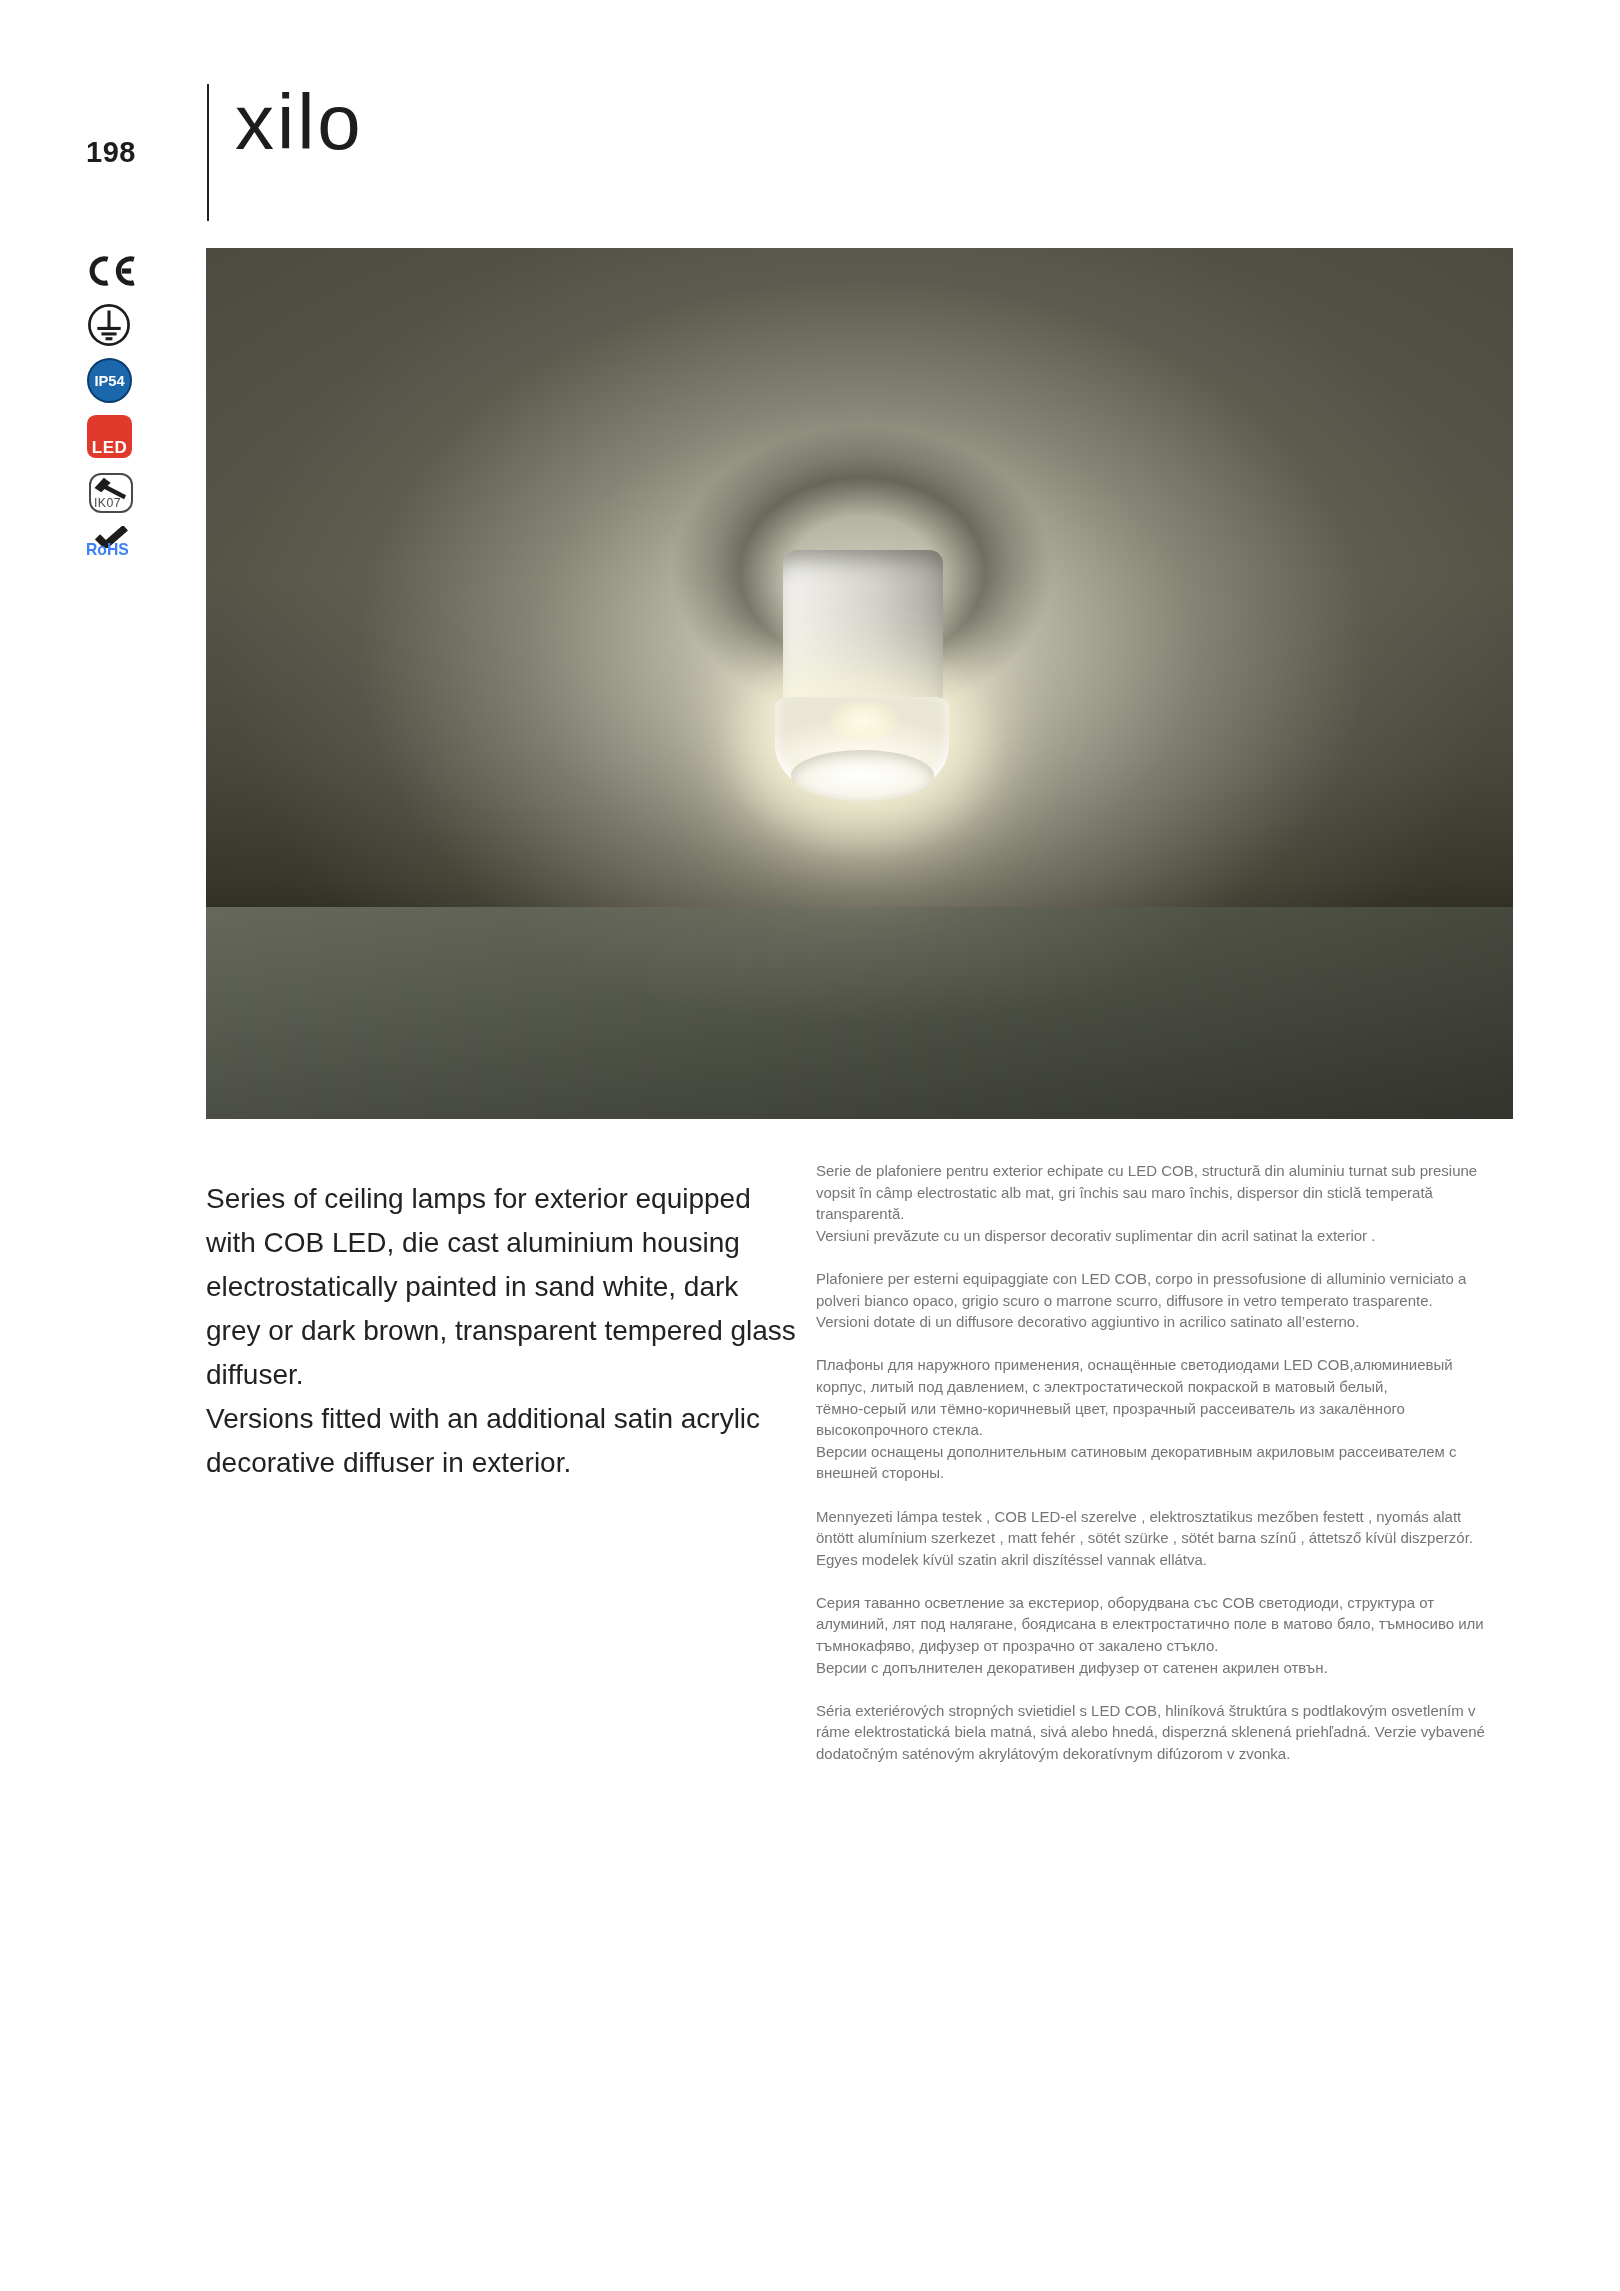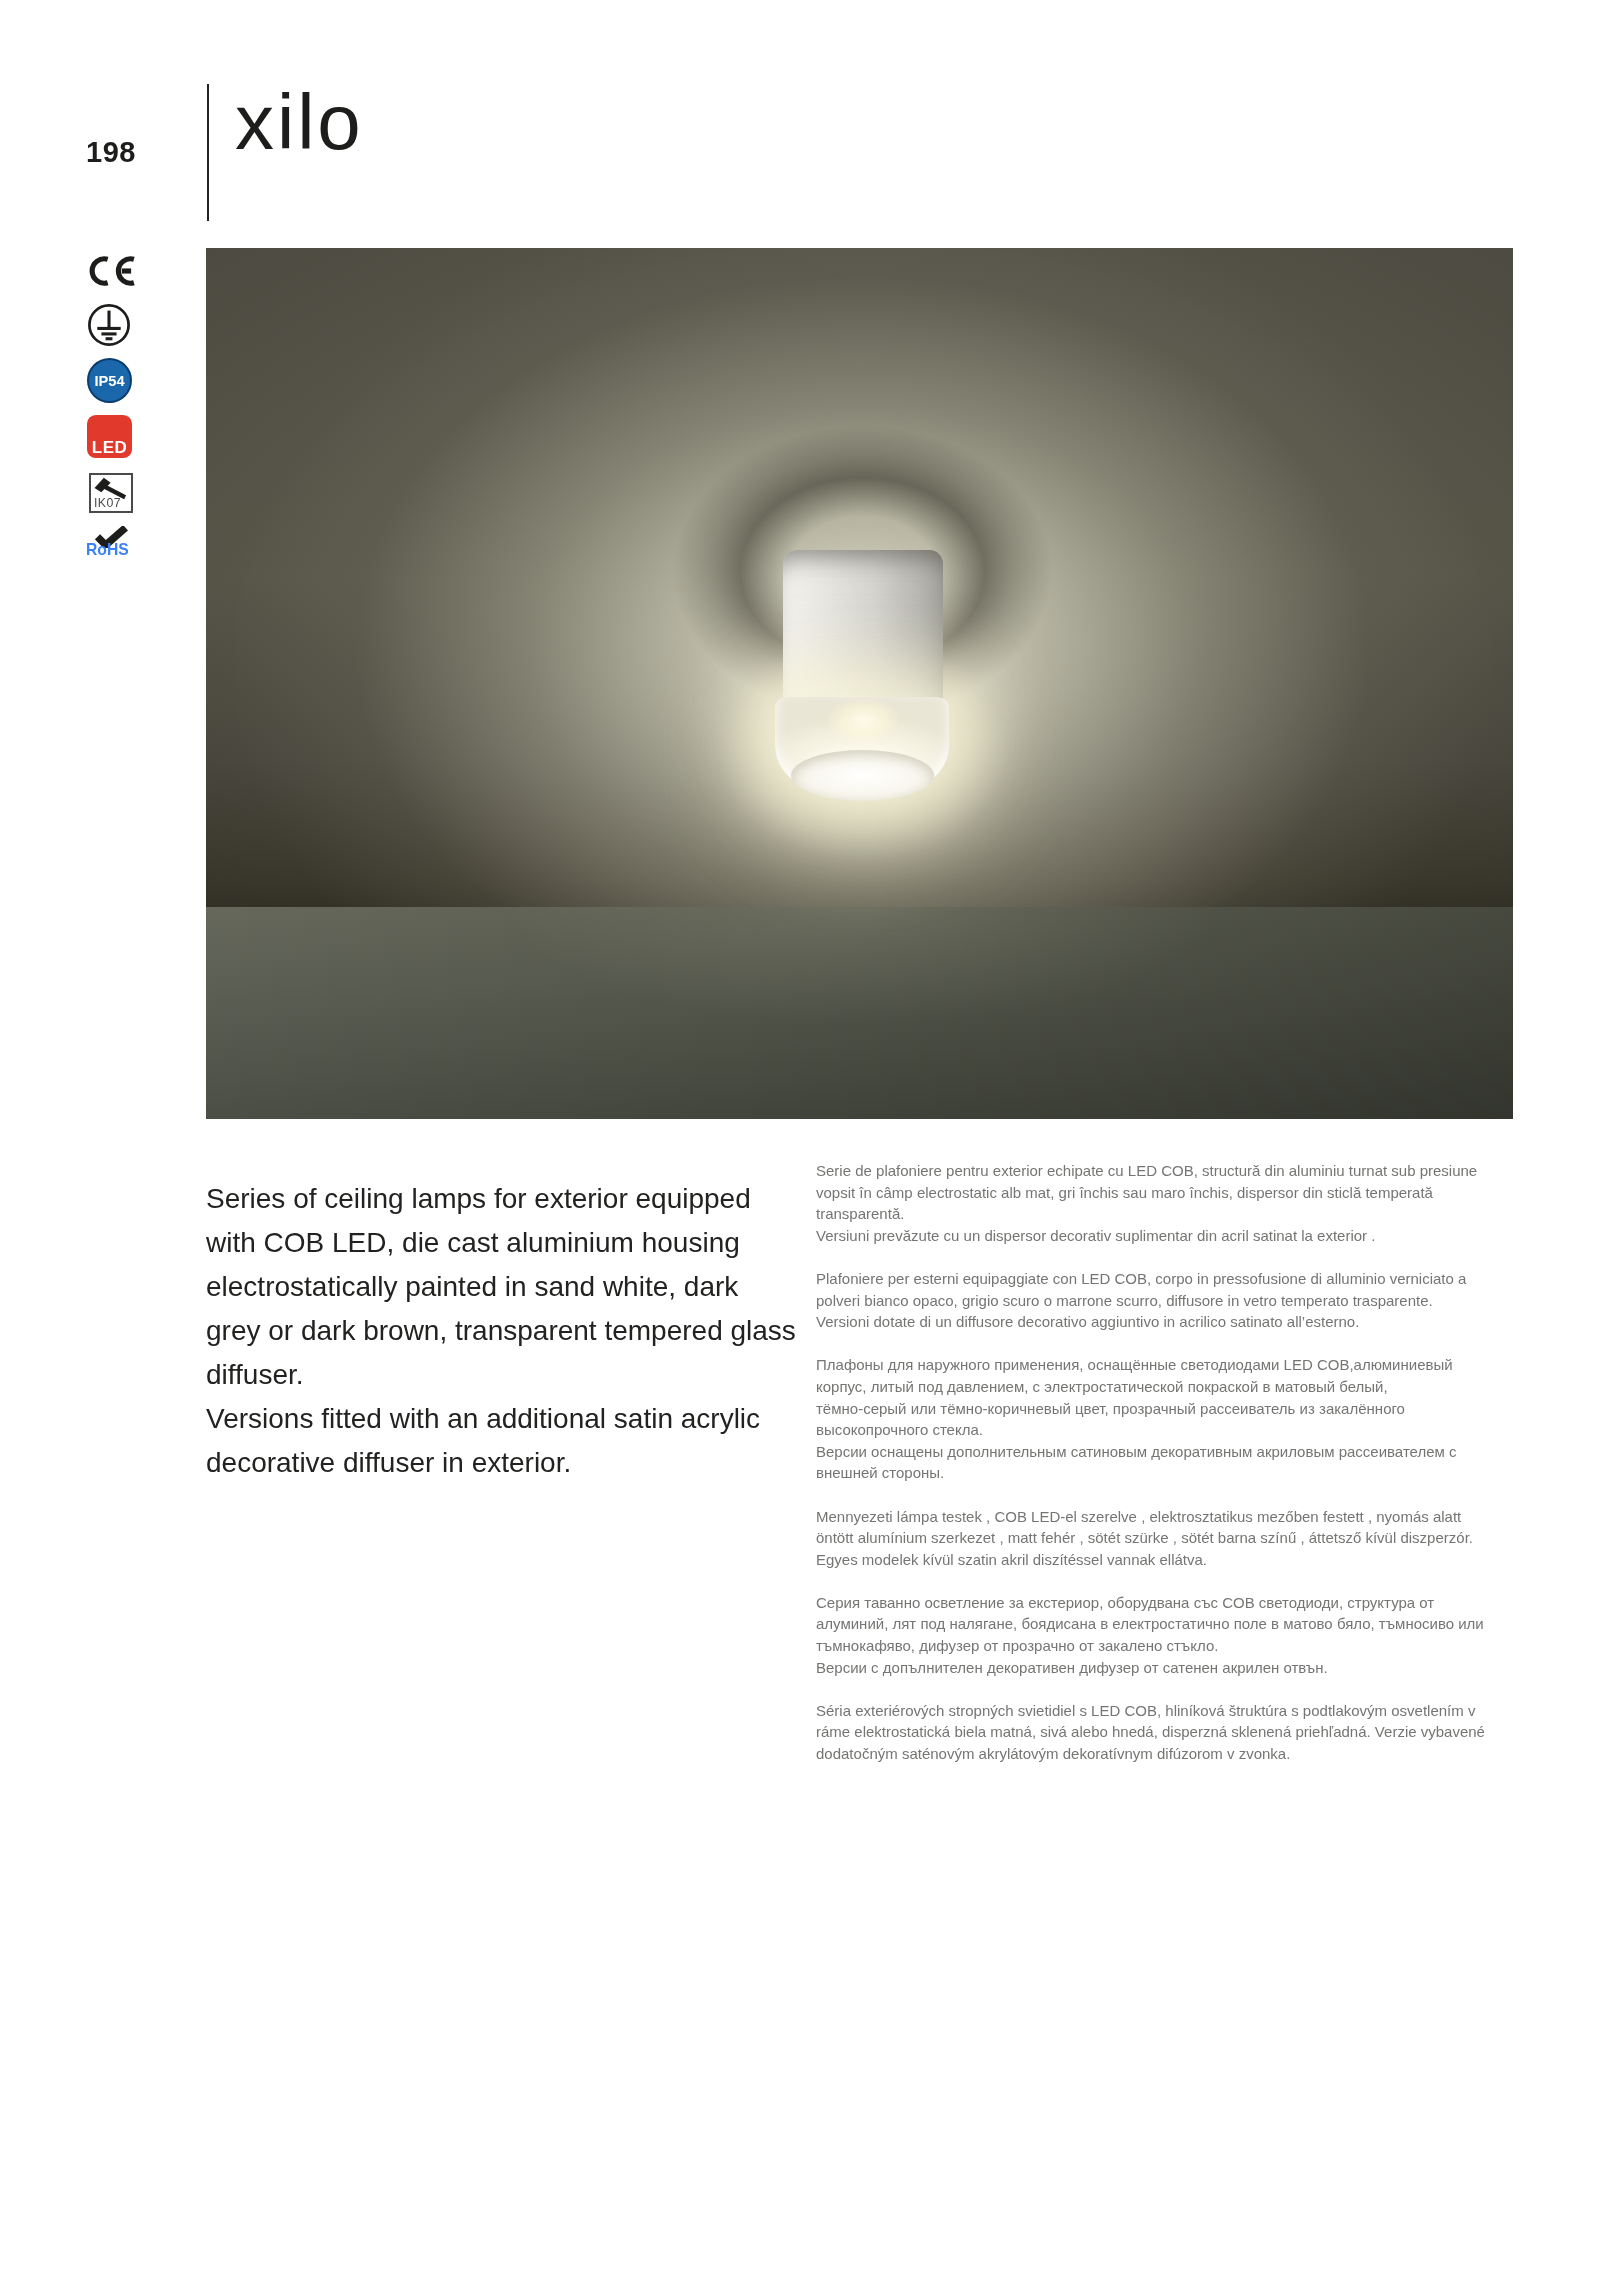--- a/index.html
+++ b/index.html
@@ -22,21 +22,21 @@
     position: absolute; left: 207px; top: 84px;
     width: 2px; height: 137px; background: #222220;
   }
   .product-title {
     position: absolute; left: 235px; top: 82px;
     font-size: 78px; font-weight: 300; letter-spacing: 2.9px;
     line-height: 1.05; color: #1d1d1b;
   }
 
   
-  .cert { position: absolute; }
+  .cert { position: absolute; border-radius: 12px; }
   .cert svg { display: block; }
   .cert-ce { left: 84px; top: 256px; }
   .cert-ground { left: 87px; top: 303px; }
   .cert-ip54 {
     left: 87px; top: 358px; width: 45px; height: 45px;
     background: #1a67ac; border: 2px solid #0b3e6e; border-radius: 50%;
     display: flex; align-items: center; justify-content: center;
     color: #ffffff; font-weight: bold; font-size: 14.7px; letter-spacing: 0;
   }
   .cert-led {

